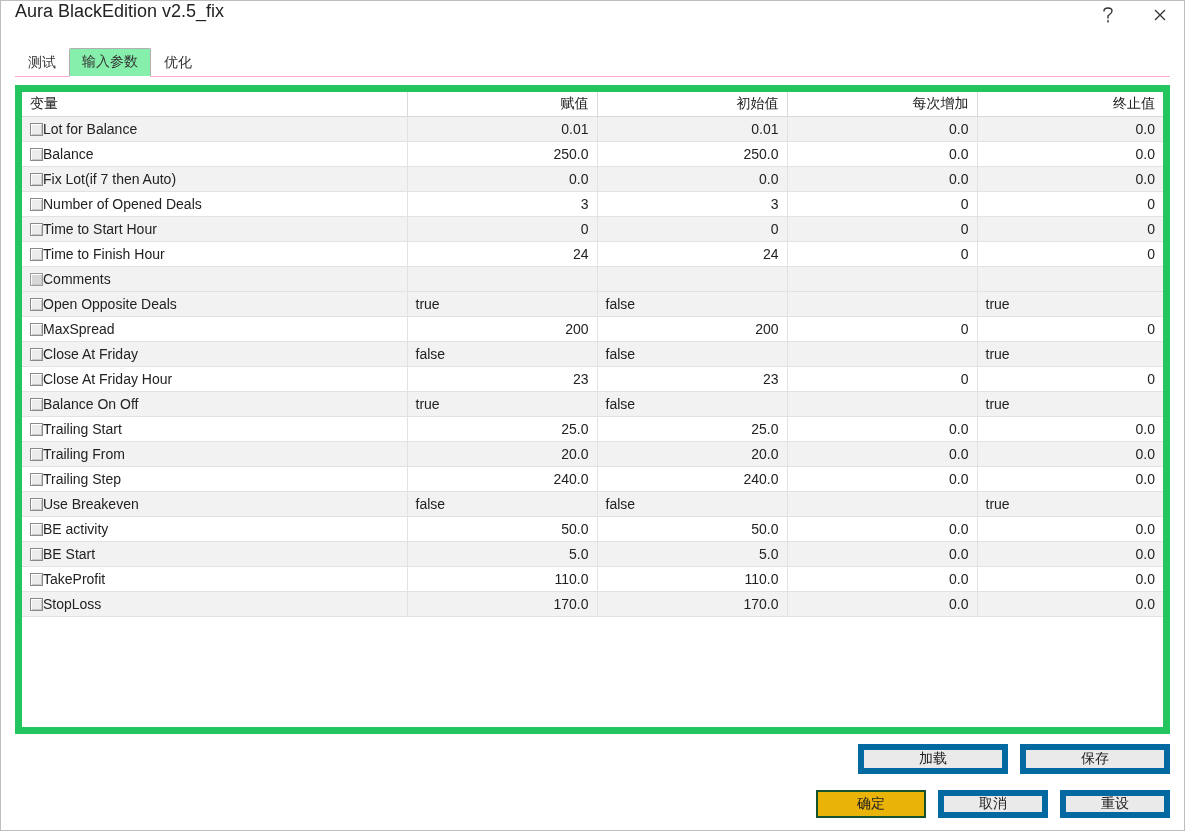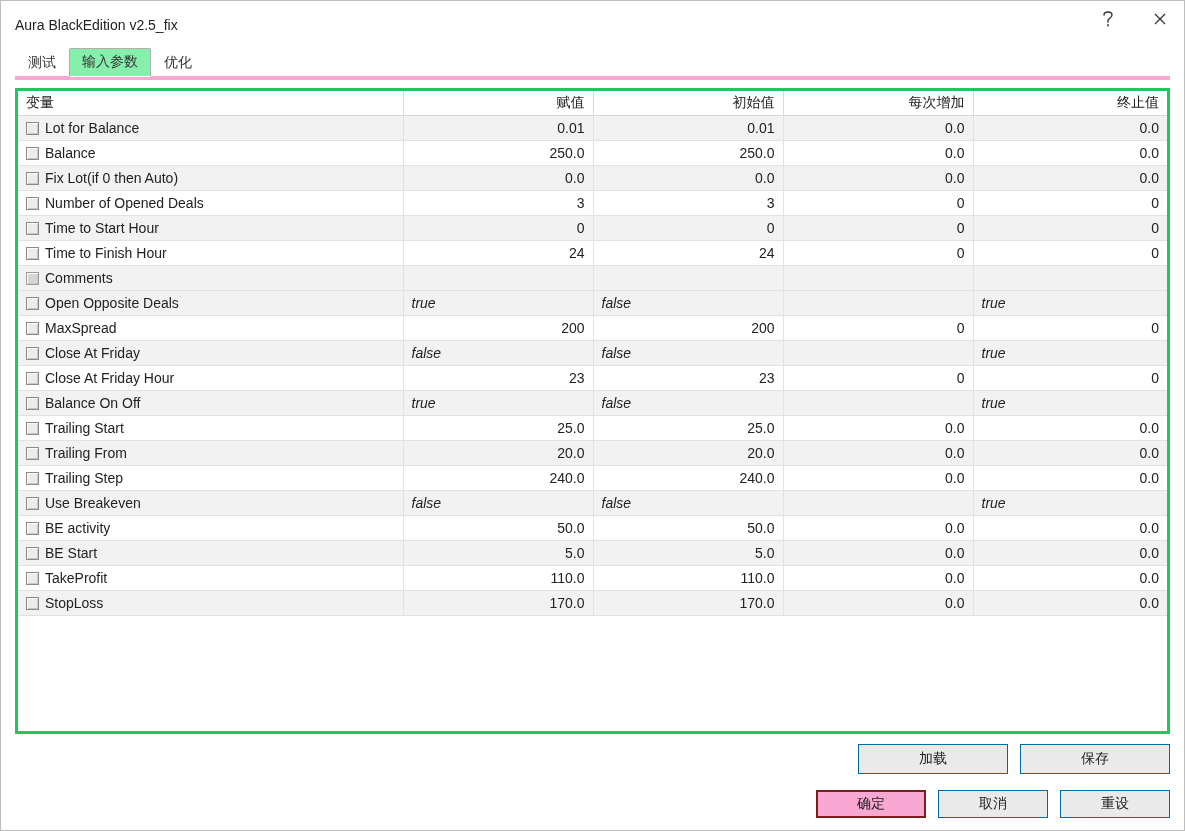--- a/index.html
+++ b/index.html
@@ -13,36 +13,36 @@
     overflow: hidden;
   }
   .window {
     width: 1185px; height: 831px;
     display: flex; flex-direction: column;
     border: 1px solid #bdbdbd;
     background: #ffffff;
   }
   .titlebar {
     height: 32px;
-    display: flex; align-items: flex-end;
+    display: flex; align-items: flex-start;
     padding: 0 10px 0 14px;
     background: #ffffff;
-    font-size: 14px;
+    font-size: 18px;
   }
   .titlebar .title { flex: 1; }
   .titlebar .controls { display: flex; gap: 24px; align-items: center; }
   .titlebar .ctrl {
     width: 28px; height: 28px;
     display: flex; align-items: center; justify-content: center;
     color: #333;
   }
   .tabs-wrap { padding: 14px 14px 0 14px; }
   .tabs {
     display: flex; align-items: flex-end;
-    border-bottom: 4px solid #f9a8d4;
+    border-bottom: 1px solid #f9a8d4;
   }
   .tab {
     padding: 4px 12px 5px 12px;
     font-size: 14px;
     border: 1px solid transparent;
     border-bottom: none;
     position: relative;
     top: 1px;
     color: #333;
   }
@@ -52,21 +52,21 @@
     background: #86efac;
     border-radius: 2px 2px 0 0;
   }
   .panel {
     flex: 1;
     margin: 0 14px 10px 14px;
     display: flex; flex-direction: column;
   }
   .table-wrap {
     flex: 1;
-    border: 3px solid #22c55e;
+    border: 7px solid #22c55e;
     background: #ffffff;
     overflow: hidden;
     margin-top: 8px;
   }
   table {
     width: 100%;
     border-collapse: collapse;
     table-layout: fixed;
   }
   col.c-var  { width: 385px; }
@@ -92,22 +92,22 @@
     font-size: 14px;
     height: 25px;
     vertical-align: middle;
     color: #222;
   }
   tbody td:first-child { border-left: none; }
   tbody td:last-child { border-right: none; }
   tbody tr.alt td { background: #f2f2f2; }
   td.varcell { text-align: left; }
   td.num, td.txt { text-align: right; }
-  td.txt { text-align: left; font-style: italic; }
-  .var-inner { display: flex; align-items: center; gap: 6px; }
+  td.txt { text-align: left; }
+  .var-inner { display: flex; align-items: center; }
   .chk {
     width: 13px; height: 13px;
     border: 1px solid #8a8a8a;
     background: #ececec;
     display: inline-block;
     flex-shrink: 0;
     box-shadow: inset 1px 1px 0 #ffffff, inset -1px -1px 0 #c8c8c8;
   }
   .chk.disabled {
     background: #d6d6d6;
@@ -116,30 +116,30 @@
   .btnbar-upper {
     display: flex; justify-content: flex-end; gap: 12px;
     padding: 10px 0 6px 0;
   }
   .btnbar-lower {
     display: flex; justify-content: flex-end; gap: 12px;
     padding: 0 14px 12px 0;
   }
   .btn {
     min-width: 150px; height: 30px;
-    border: 1px solid #0369a1;
+    border: 6px solid #0369a1;
     background: #eaeaea;
     display: flex; align-items: center; justify-content: center;
     font-size: 14px;
     color: #222;
   }
   .btn.small { min-width: 110px; height: 28px; }
   .btn.primary {
-    border: 2px solid #7f1d1d;
-    background: #f9a8d4;
+    border: 2px solid #14532d;
+    background: #eab308;
   }
 </style>
 </head>
 <body>
 
 <div class="window">
 
   <div class="titlebar">
     <div class="title">Aura BlackEdition v2.5_fix</div>
     <div class="controls">
@@ -205,21 +205,21 @@
               </td>
               <td class="num">250.0</td>
               <td class="num">250.0</td>
               <td class="num">0.0</td>
               <td class="num">0.0</td>
             </tr>
             <tr class="alt">
               <td class="varcell">
                 <div class="var-inner">
                   <span class="chk"></span>
-                  <span>Fix Lot(if 0 then Auto)</span>
+                  <span>Fix Lot(if 7 then Auto)</span>
                 </div>
               </td>
               <td class="num">0.0</td>
               <td class="num">0.0</td>
               <td class="num">0.0</td>
               <td class="num">0.0</td>
             </tr>
             <tr>
               <td class="varcell">
                 <div class="var-inner">

